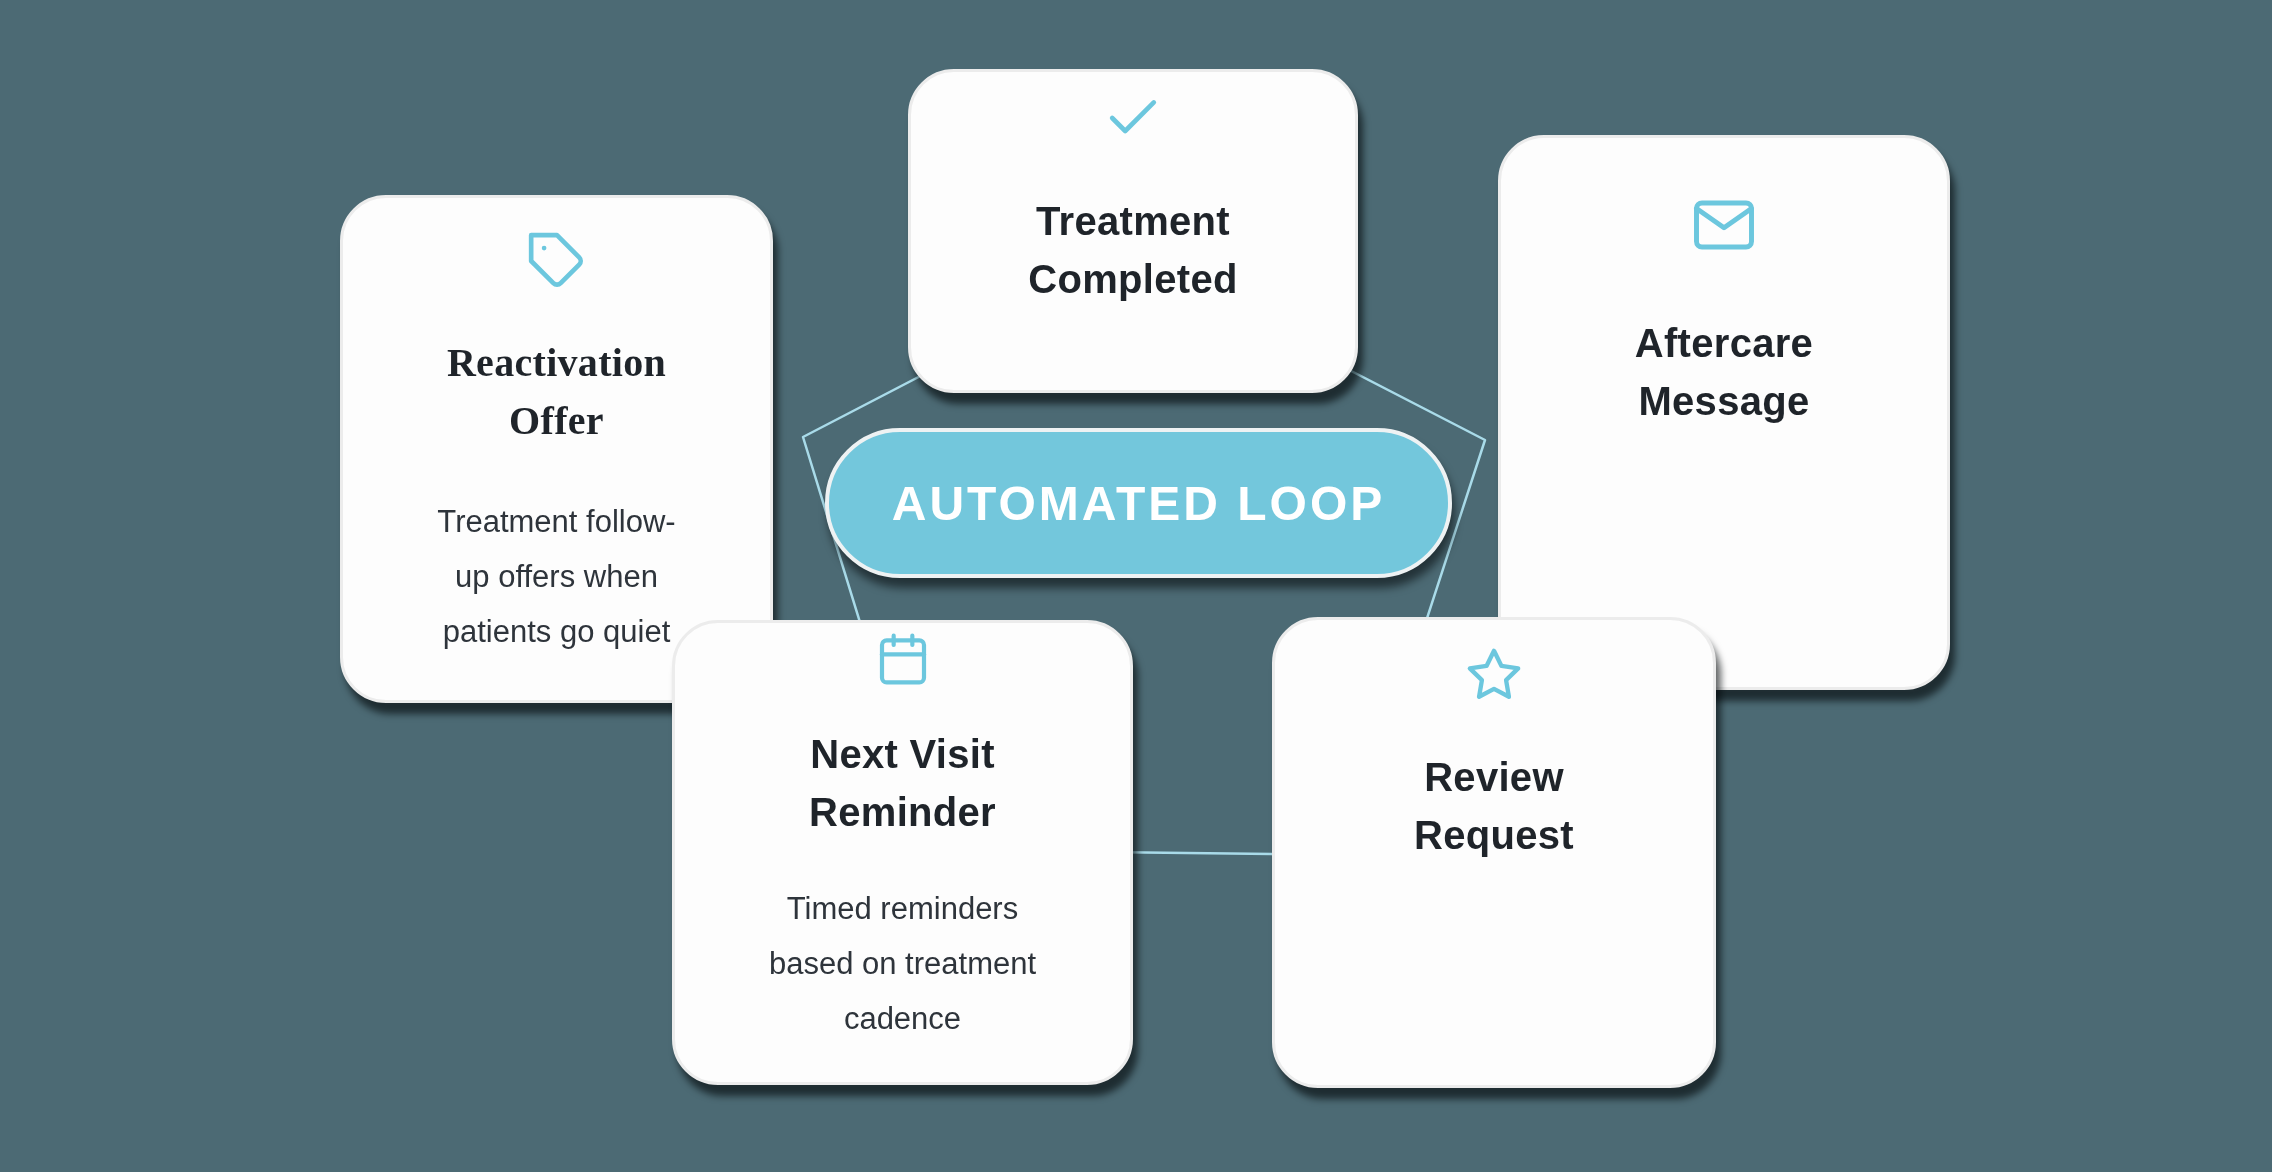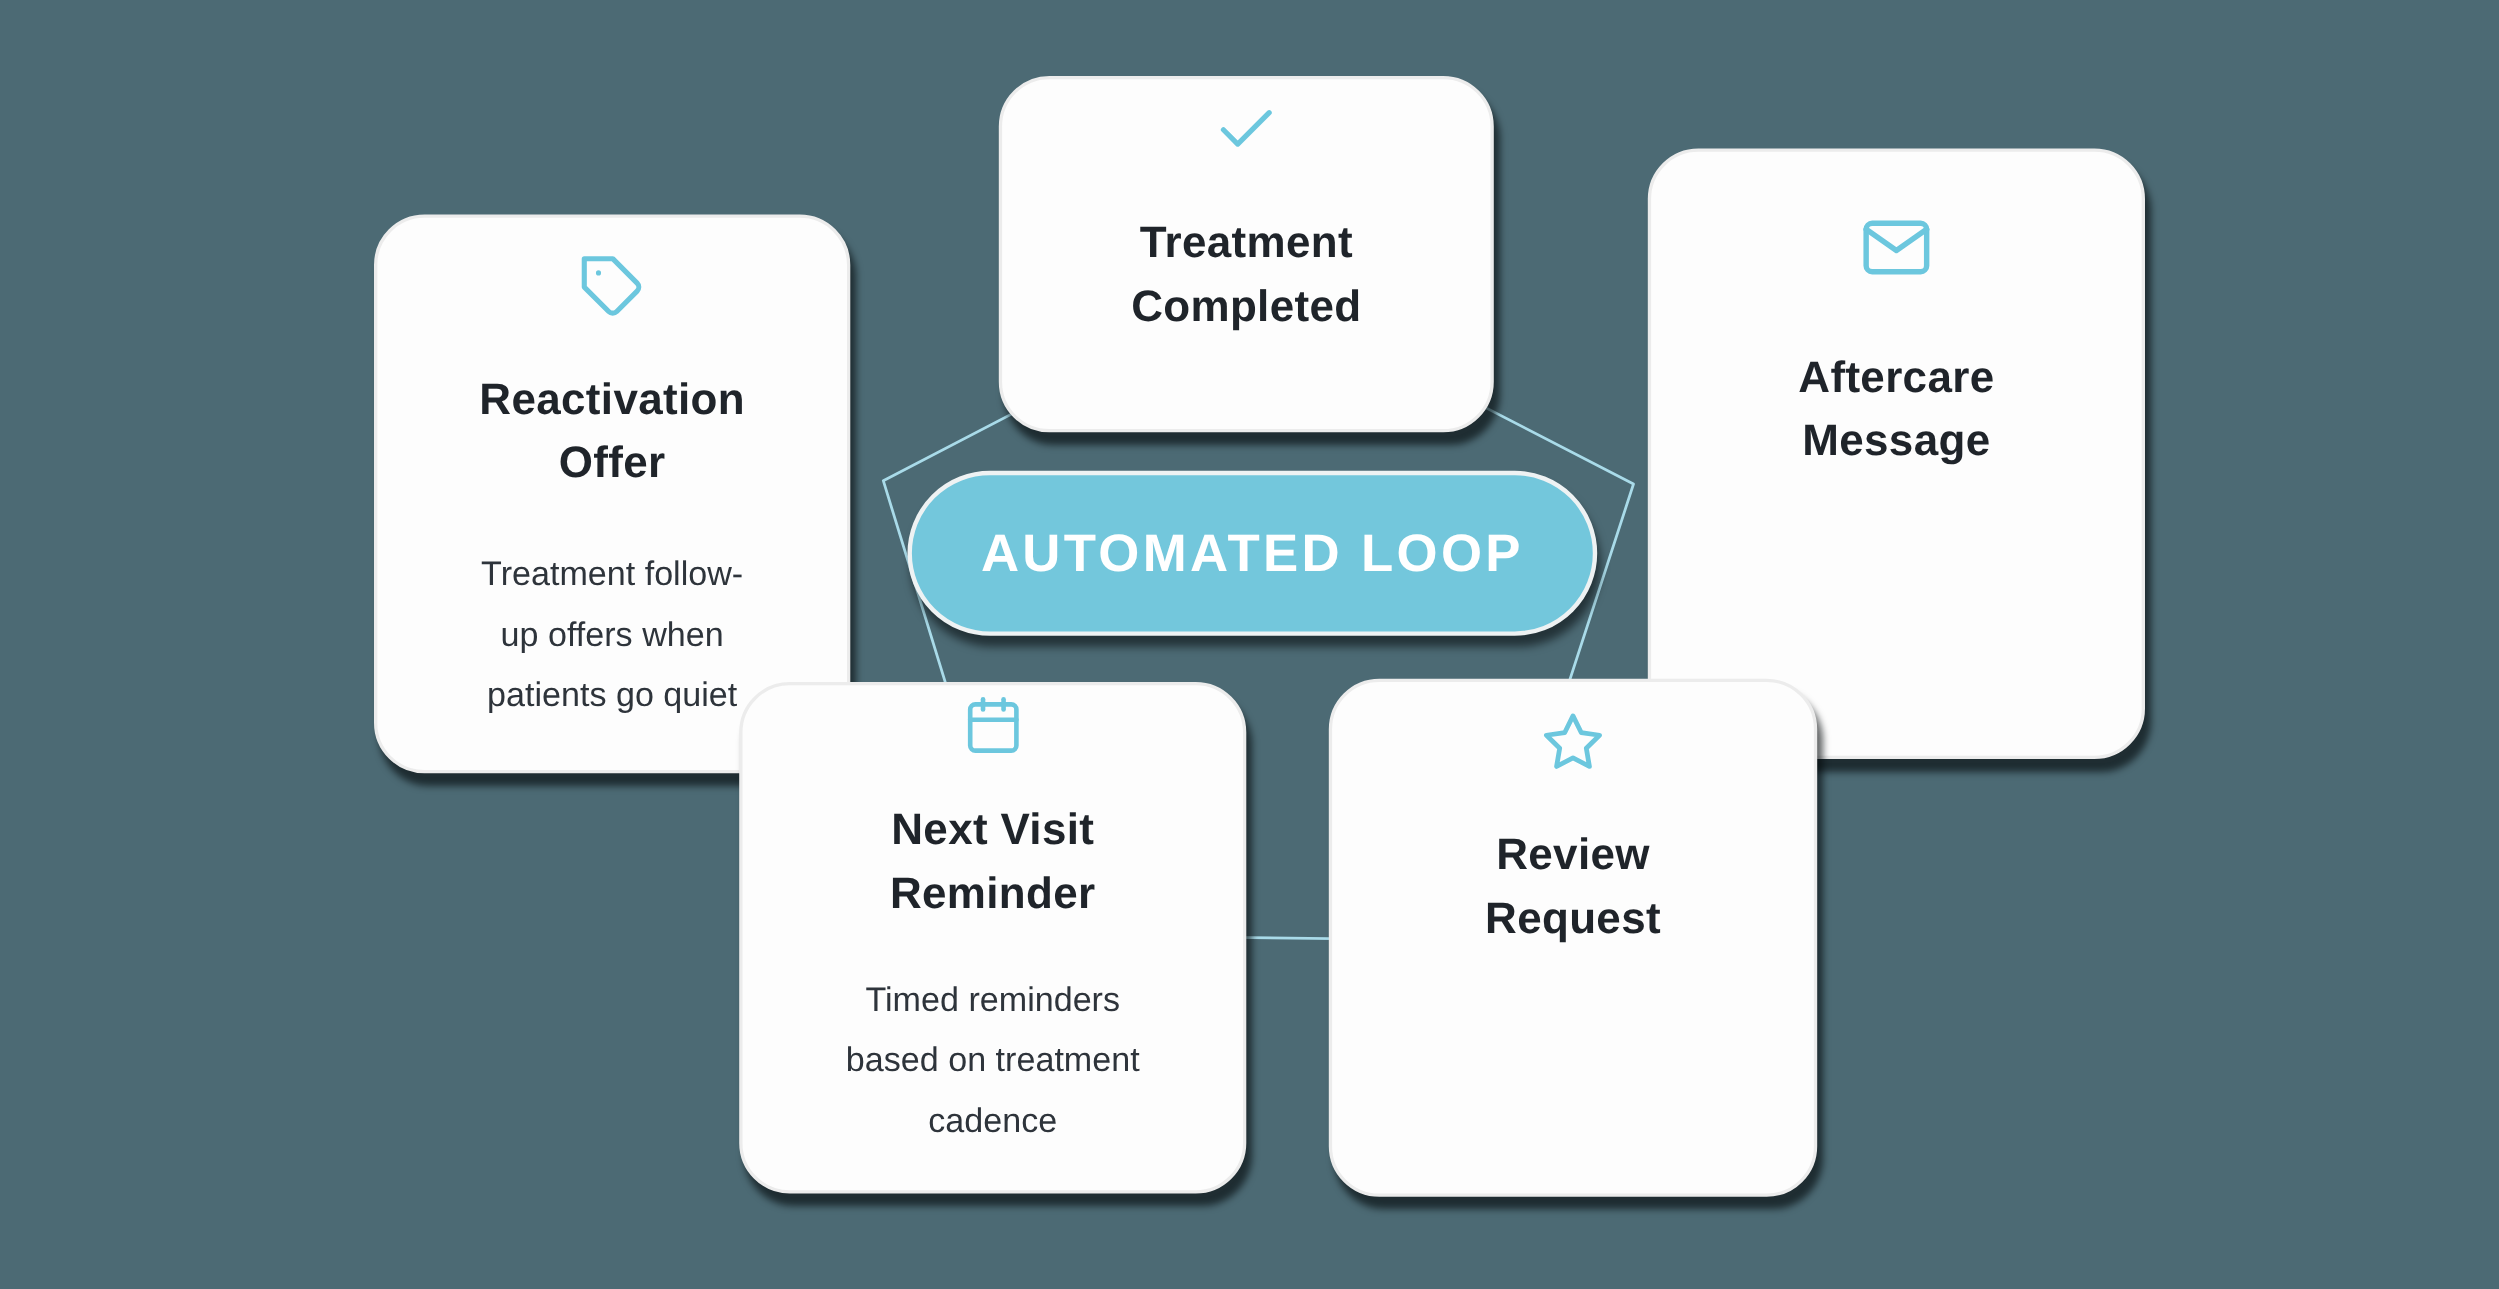--- a/index.html
+++ b/index.html
@@ -57,32 +57,32 @@
     color: #2e343b;
     white-space: pre-line;
   }
   .icon { color: #6cc7de; line-height: 0; }
   .icon svg { display: block; }
 
   .card-treatment    { left: 908px;  top: 69px;  width: 450px; height: 324px; padding-top: 20px; }
   .card-treatment .card-title { margin-top: 48px; }
 
   .card-reactivation { left: 340px;  top: 195px; width: 433px; height: 508px; padding-top: 32px; }
-  .card-reactivation .card-title { margin-top: 42px; }
+  .card-reactivation .card-title { margin-top: 42px; font-family: Liberation Serif, serif; }
   .card-reactivation .card-desc  { margin-top: 44px; }
 
   .card-aftercare    { left: 1498px; top: 135px; width: 452px; height: 555px; padding-top: 54px; }
   .card-aftercare .card-title { margin-top: 56px; }
   .card-aftercare .card-desc  { margin-top: 52px; }
 
   .card-nextvisit    { left: 672px;  top: 620px; width: 461px; height: 465px; padding-top: 8px; }
   .card-nextvisit .card-title { margin-top: 38px; }
   .card-nextvisit .card-desc  { margin-top: 40px; }
 
-  .card-review       { left: 1208px; top: 617px; width: 444px; height: 471px; padding-top: 26px; }
+  .card-review       { left: 1272px; top: 617px; width: 444px; height: 471px; padding-top: 26px; }
   .card-review .card-title { margin-top: 44px; }
   .card-review .card-desc  { margin-top: 48px; }
 
   .pill {
     position: absolute;
     z-index: 3;
     left: 825px; top: 428px;
     width: 627px; height: 150px;
     box-sizing: border-box;
     background: #73c7dc;

